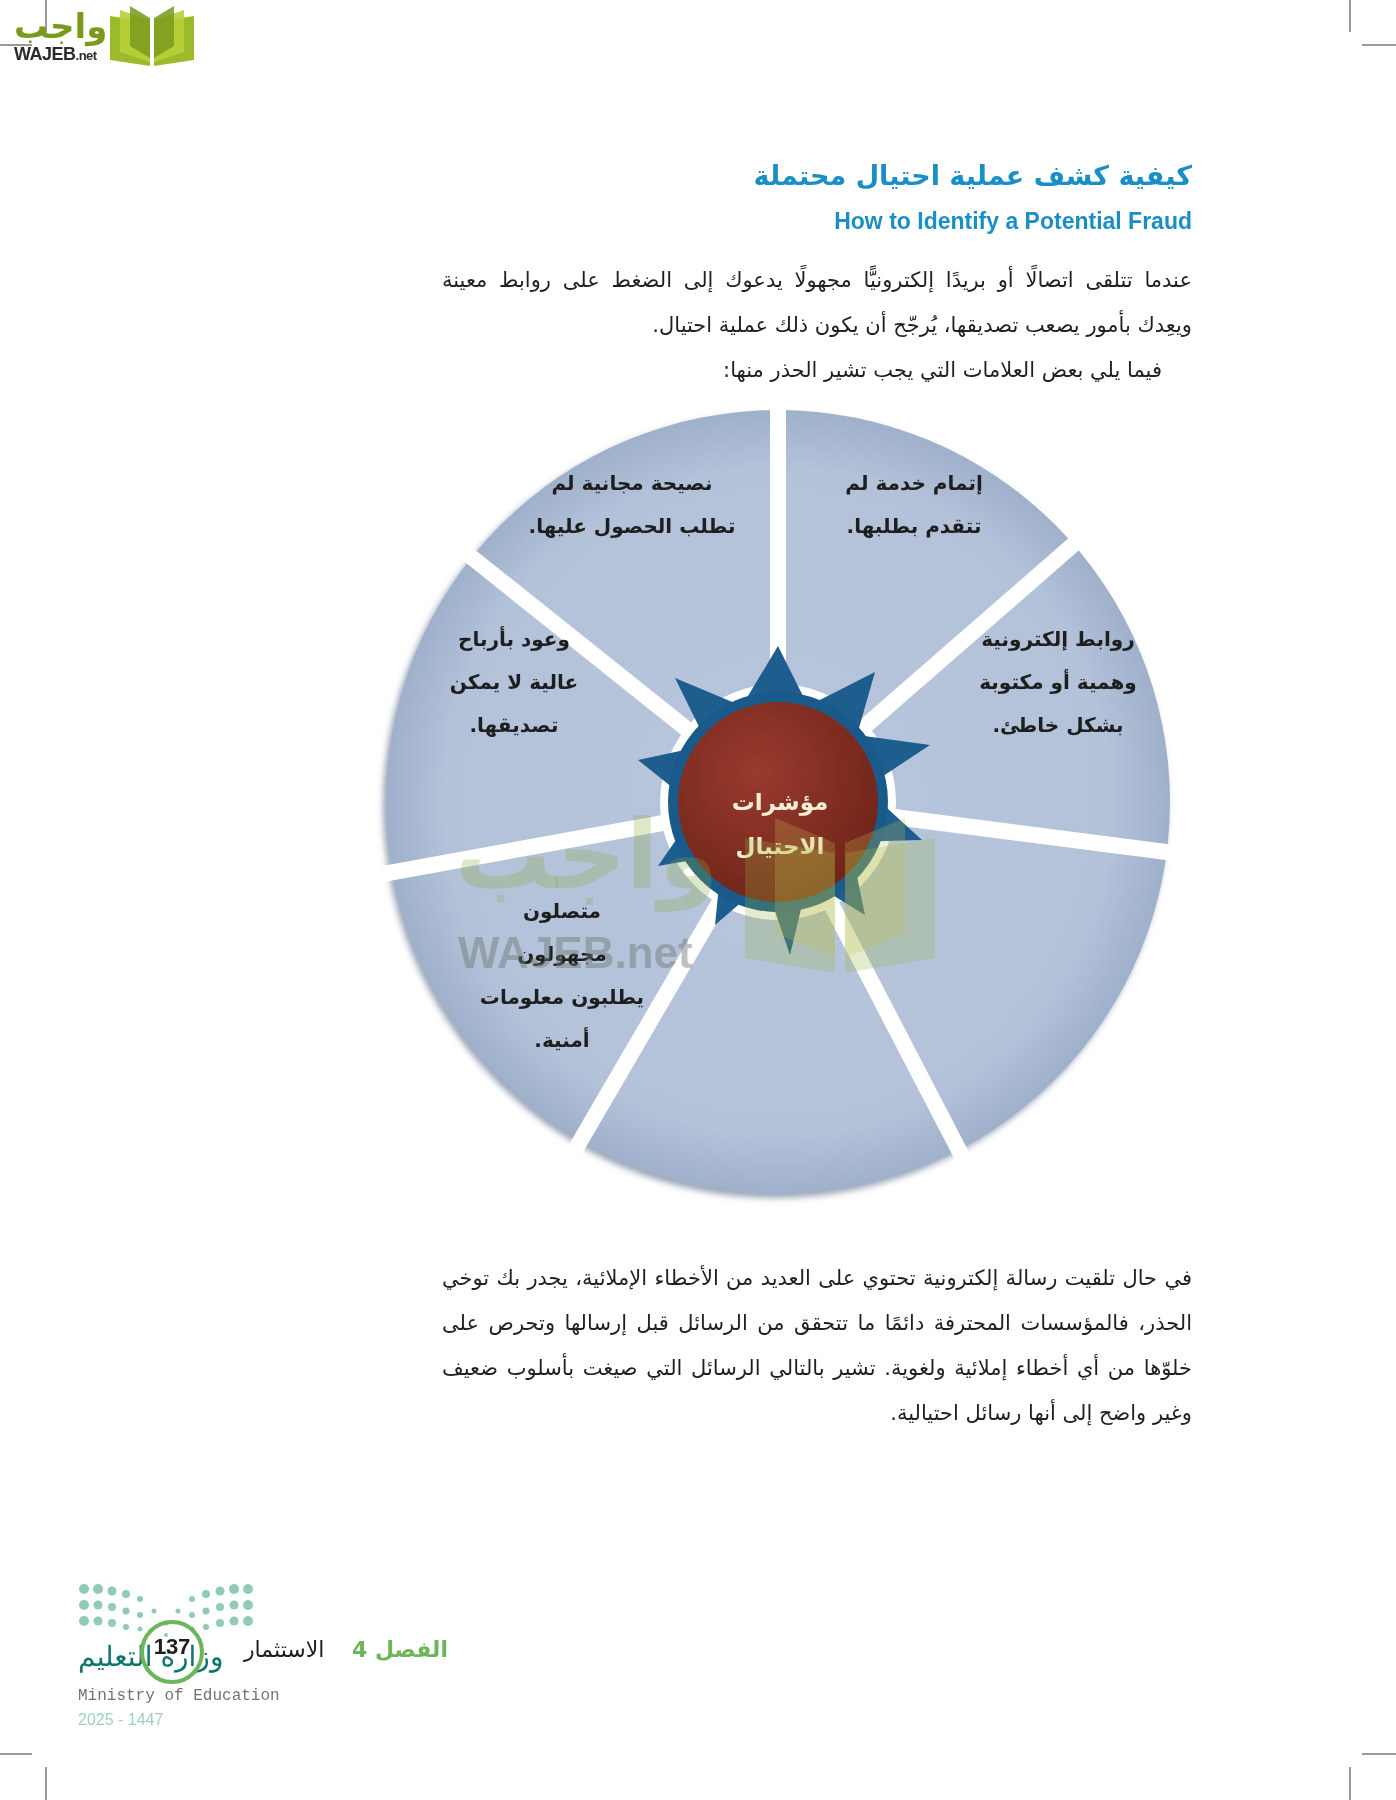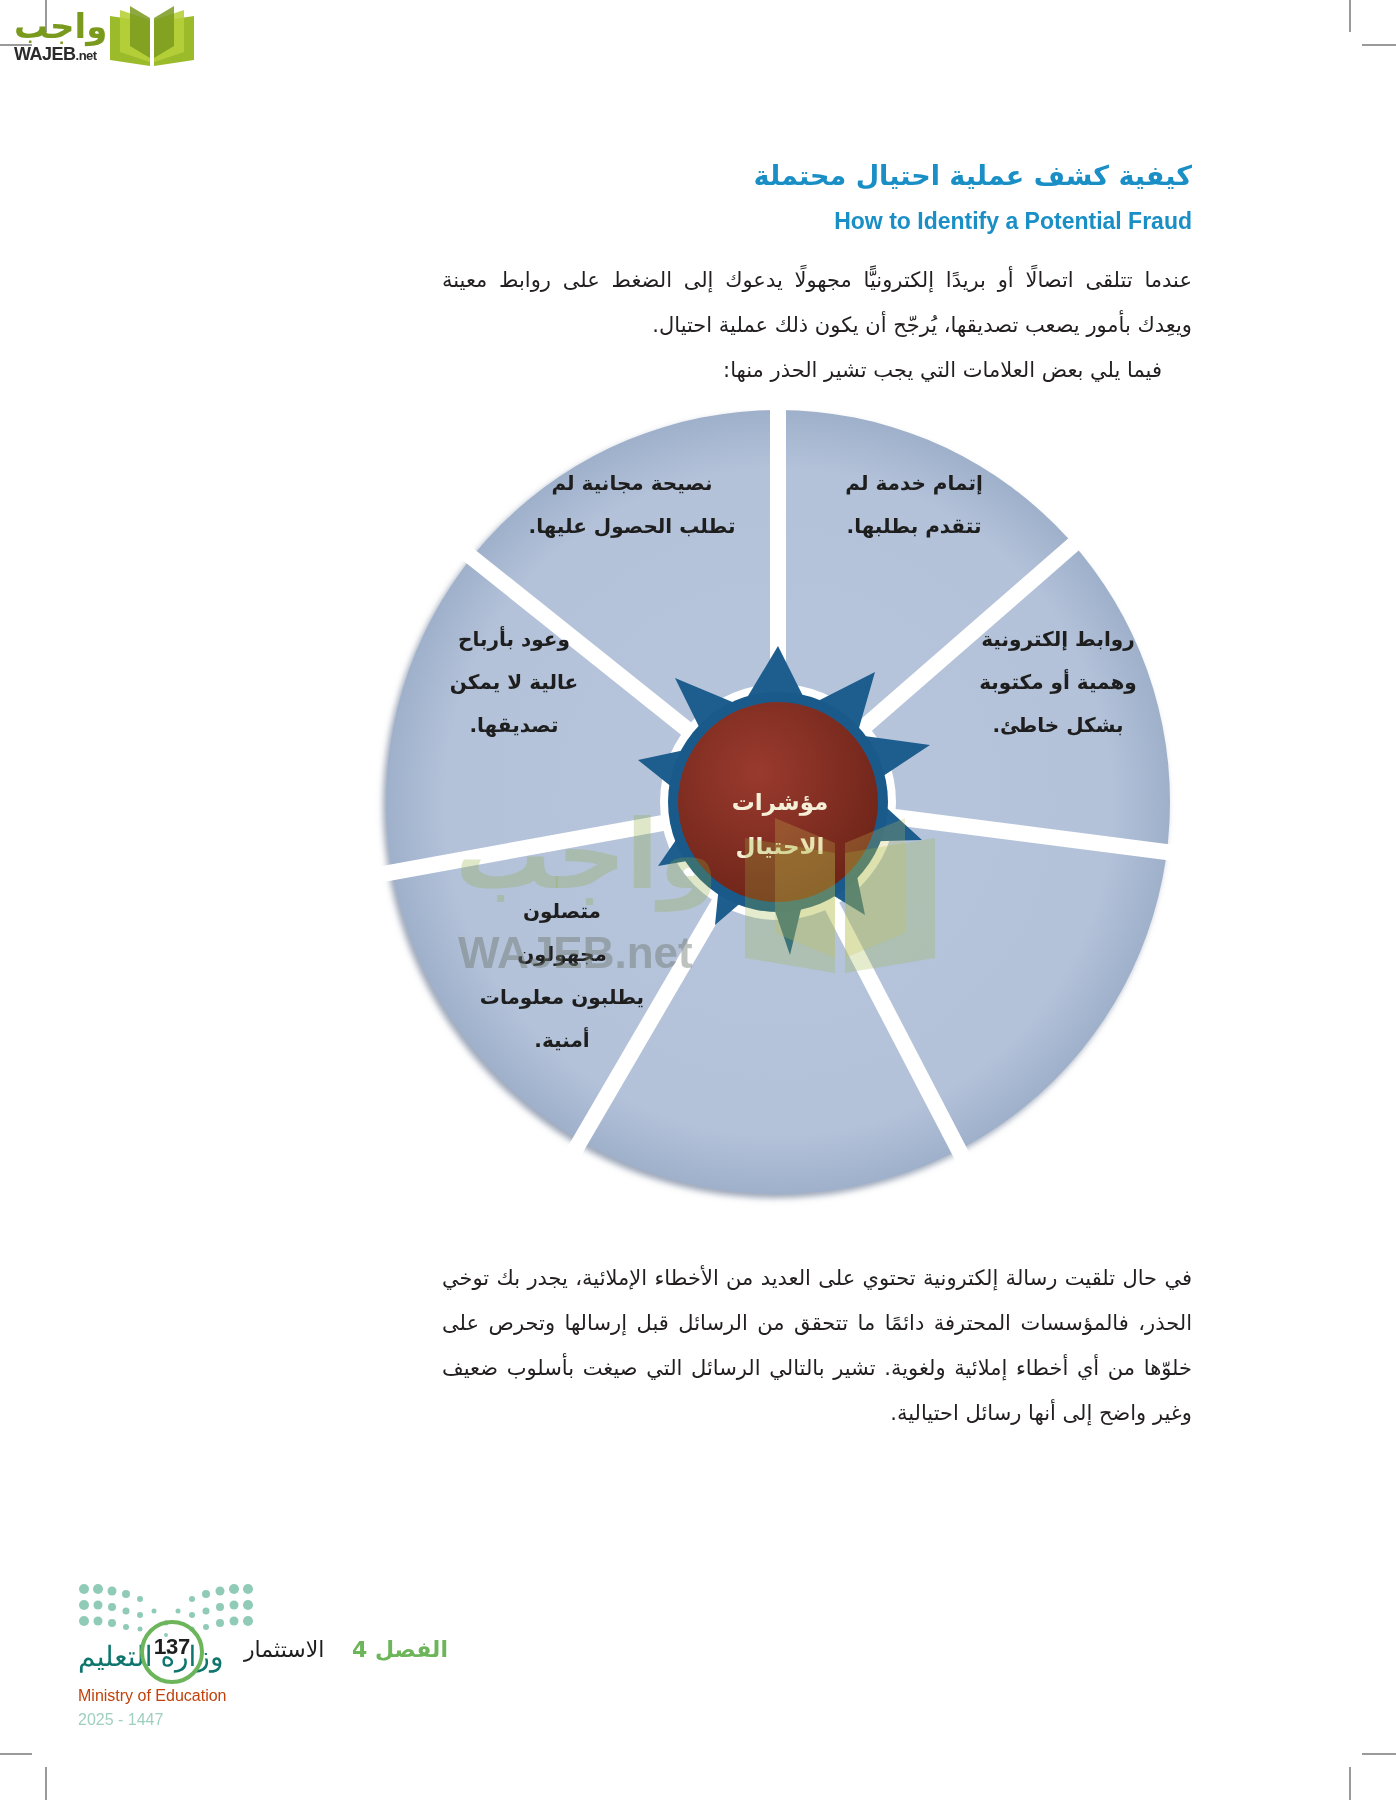--- a/index.html
+++ b/index.html
@@ -26,21 +26,21 @@
   .diagram { position:absolute; left:370px; top:410px; width:820px; height:800px; }
   .wedge-label { position:absolute; direction:rtl; text-align:center; font-size:20px; font-weight:bold; color:#1e1e1e; line-height:43px; white-space:nowrap; transform:translate(-50%, 0); }
   .center-label { position:absolute; left:410px; top:370px; transform:translate(-50%,0); direction:rtl; text-align:center; font-size:23px; font-weight:bold; color:#f6efd7; line-height:44px; white-space:nowrap; }
   .wm-ar { position:absolute; left:455px; top:805px; font-size:96px; font-weight:bold; color:rgba(140,170,60,0.28); direction:rtl; line-height:100px; }
   .wm-en { position:absolute; left:458px; top:928px; font-size:44px; font-weight:bold; color:rgba(110,120,110,0.45); font-family:"Liberation Sans", sans-serif; }
   .wm-book { position:absolute; left:735px; top:808px; width:210px; height:170px; }
   .moe-dots { position:absolute; left:78px; top:1583px; width:176px; height:60px; }
   .page-circle { position:absolute; left:140px; top:1620px; width:64px; height:64px; border:4px solid #6db55a; border-radius:50%; box-sizing:border-box; }
   .page-num { position:absolute; left:140px; top:1634px; width:64px; text-align:center; font-size:22px; font-weight:bold; color:#1e1e1e; font-family:"Liberation Sans", sans-serif; }
   .moe-ar { position:absolute; left:78px; top:1640px; font-size:28px; color:#0f766e; direction:rtl; font-family:Liberation Sans, sans-serif; }
-  .moe-en { position:absolute; left:78px; top:1687px; font-size:16px; color:#c2410c; font-family:Liberation Sans, sans-serif; }
+  .moe-en { position:absolute; left:78px; top:1687px; font-size:16px; color:#737373; font-family:Liberation Mono, monospace; }
   .moe-year { position:absolute; left:78px; top:1711px; font-size:16px; color:#9fcfbf; font-family:"Liberation Sans", sans-serif; }
   .chapter-name { position:absolute; left:244px; top:1637px; font-size:22px; color:#1e1e1e; direction:rtl; white-space:nowrap; }
   .chapter-label { position:absolute; left:352px; top:1637px; font-size:22px; font-weight:bold; color:#6db55a; direction:rtl; white-space:nowrap; }
 </style>
 </head>
 <body>
 
 <div class="crop" style="left:1349px; top:0; width:2px; height:32px;"></div>
 <div class="crop" style="left:1362px; top:44px; width:34px; height:2px;"></div>
 <div class="crop" style="left:45px; top:0; width:2px; height:32px;"></div>

